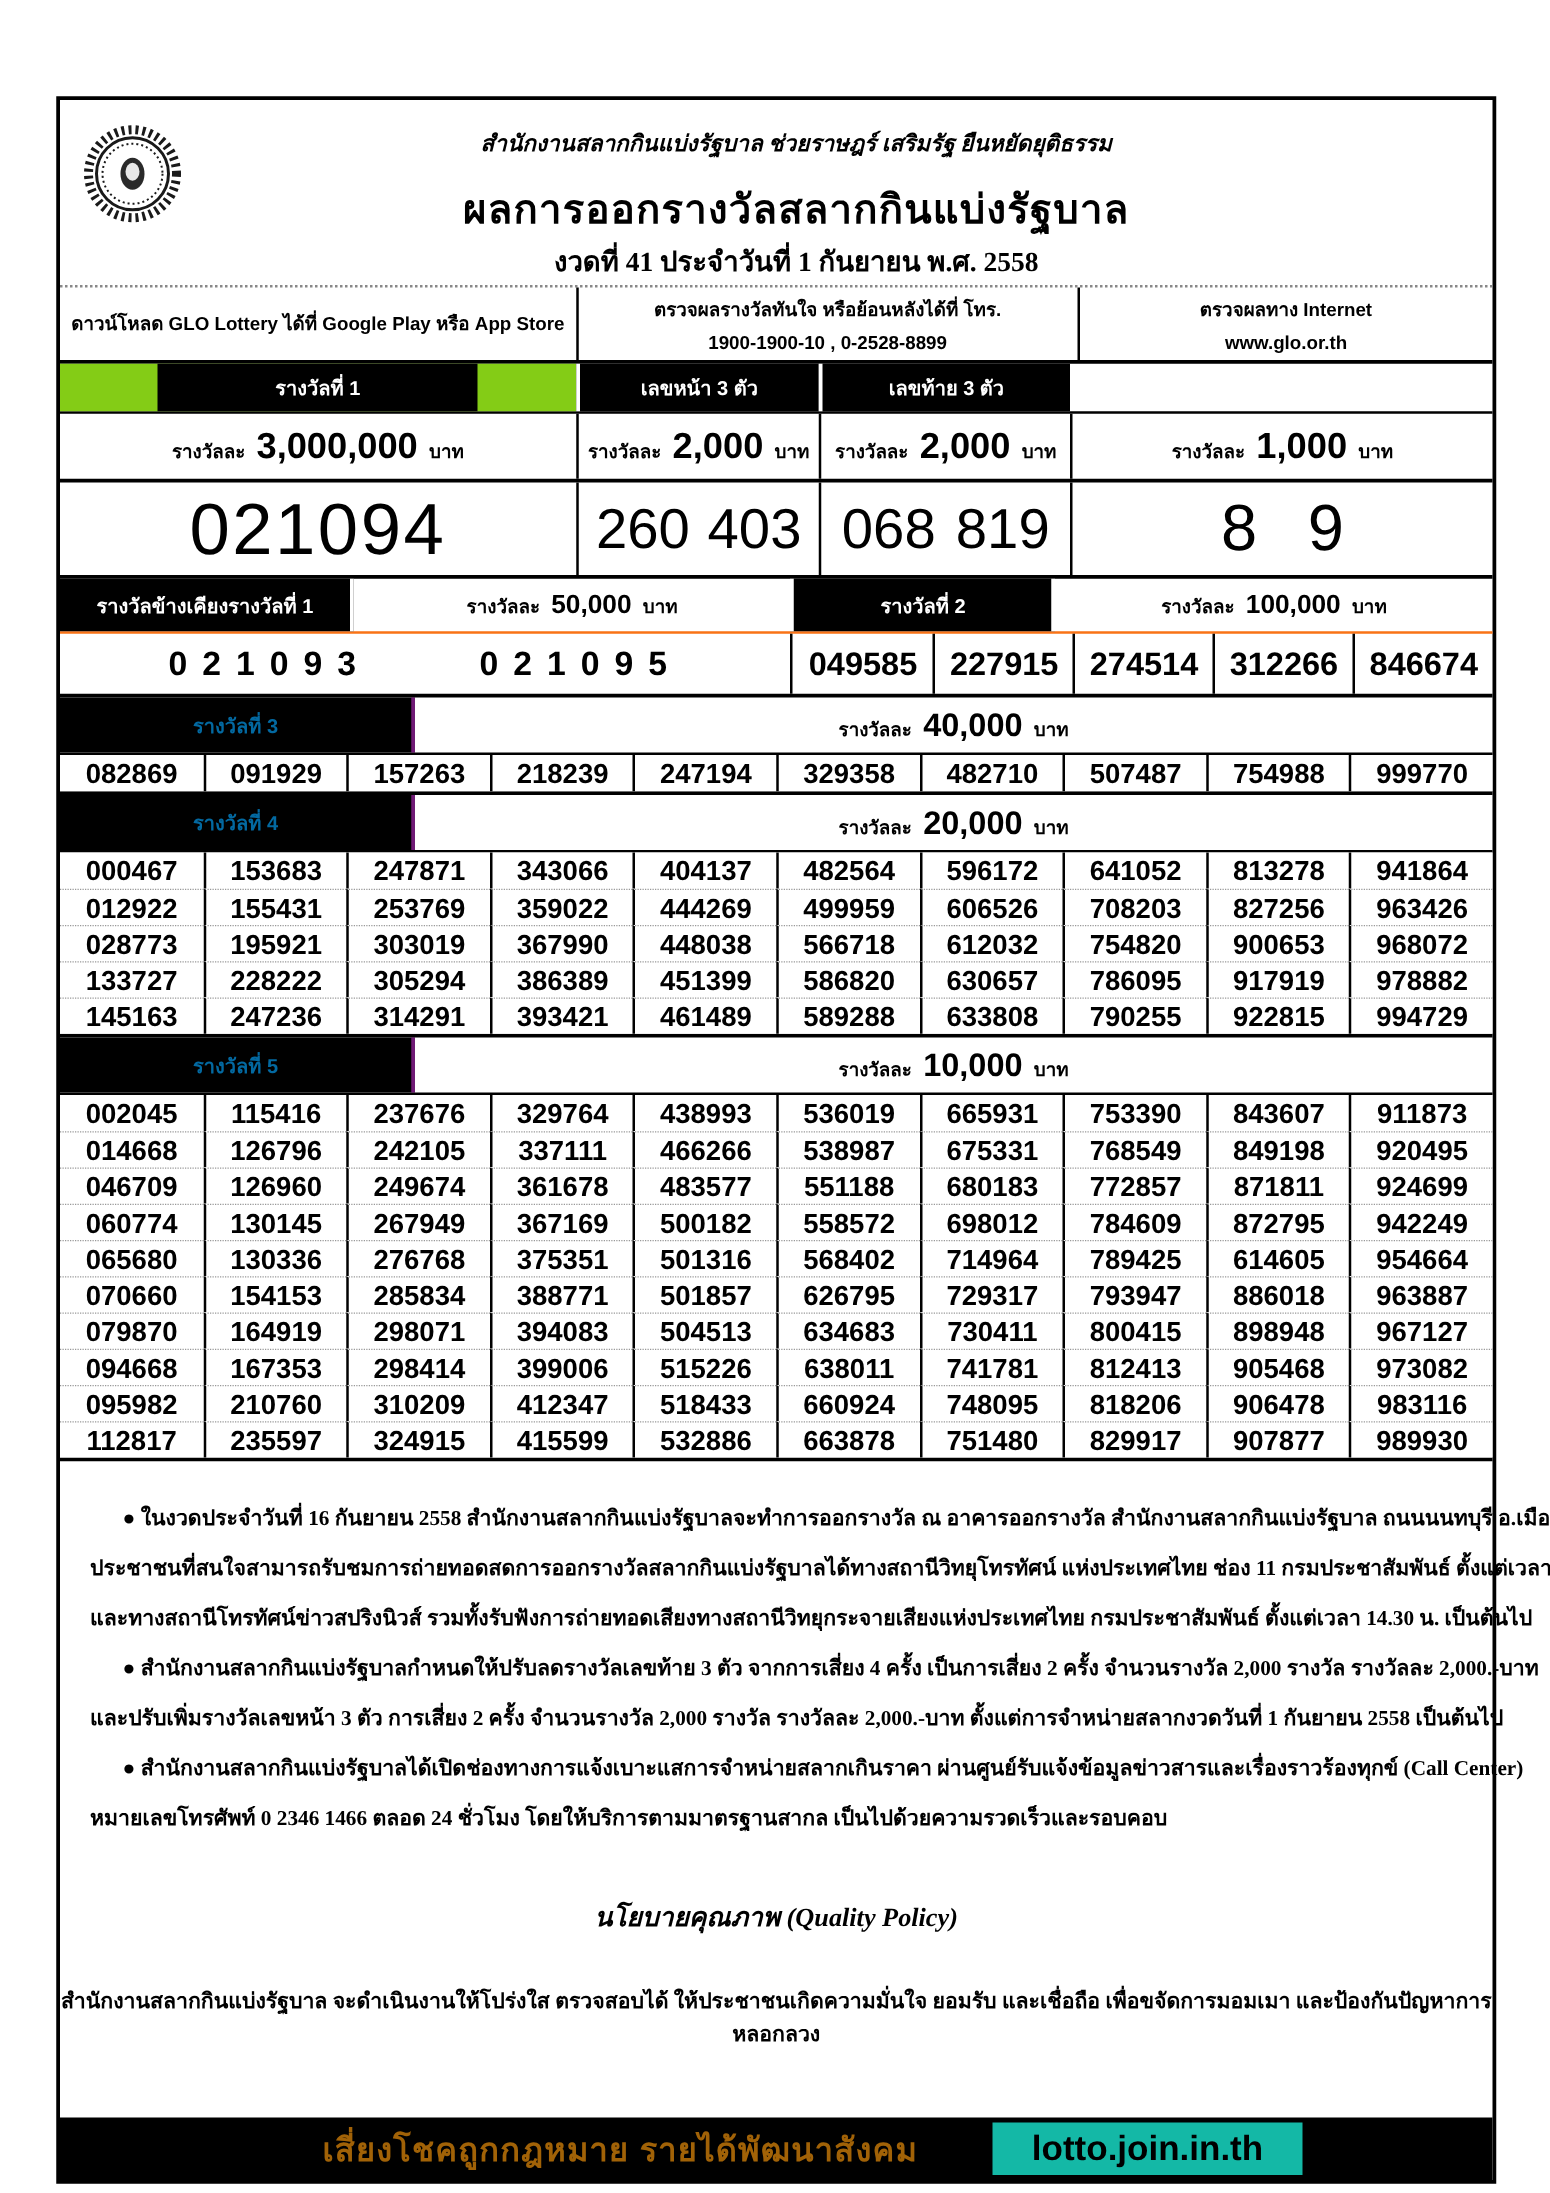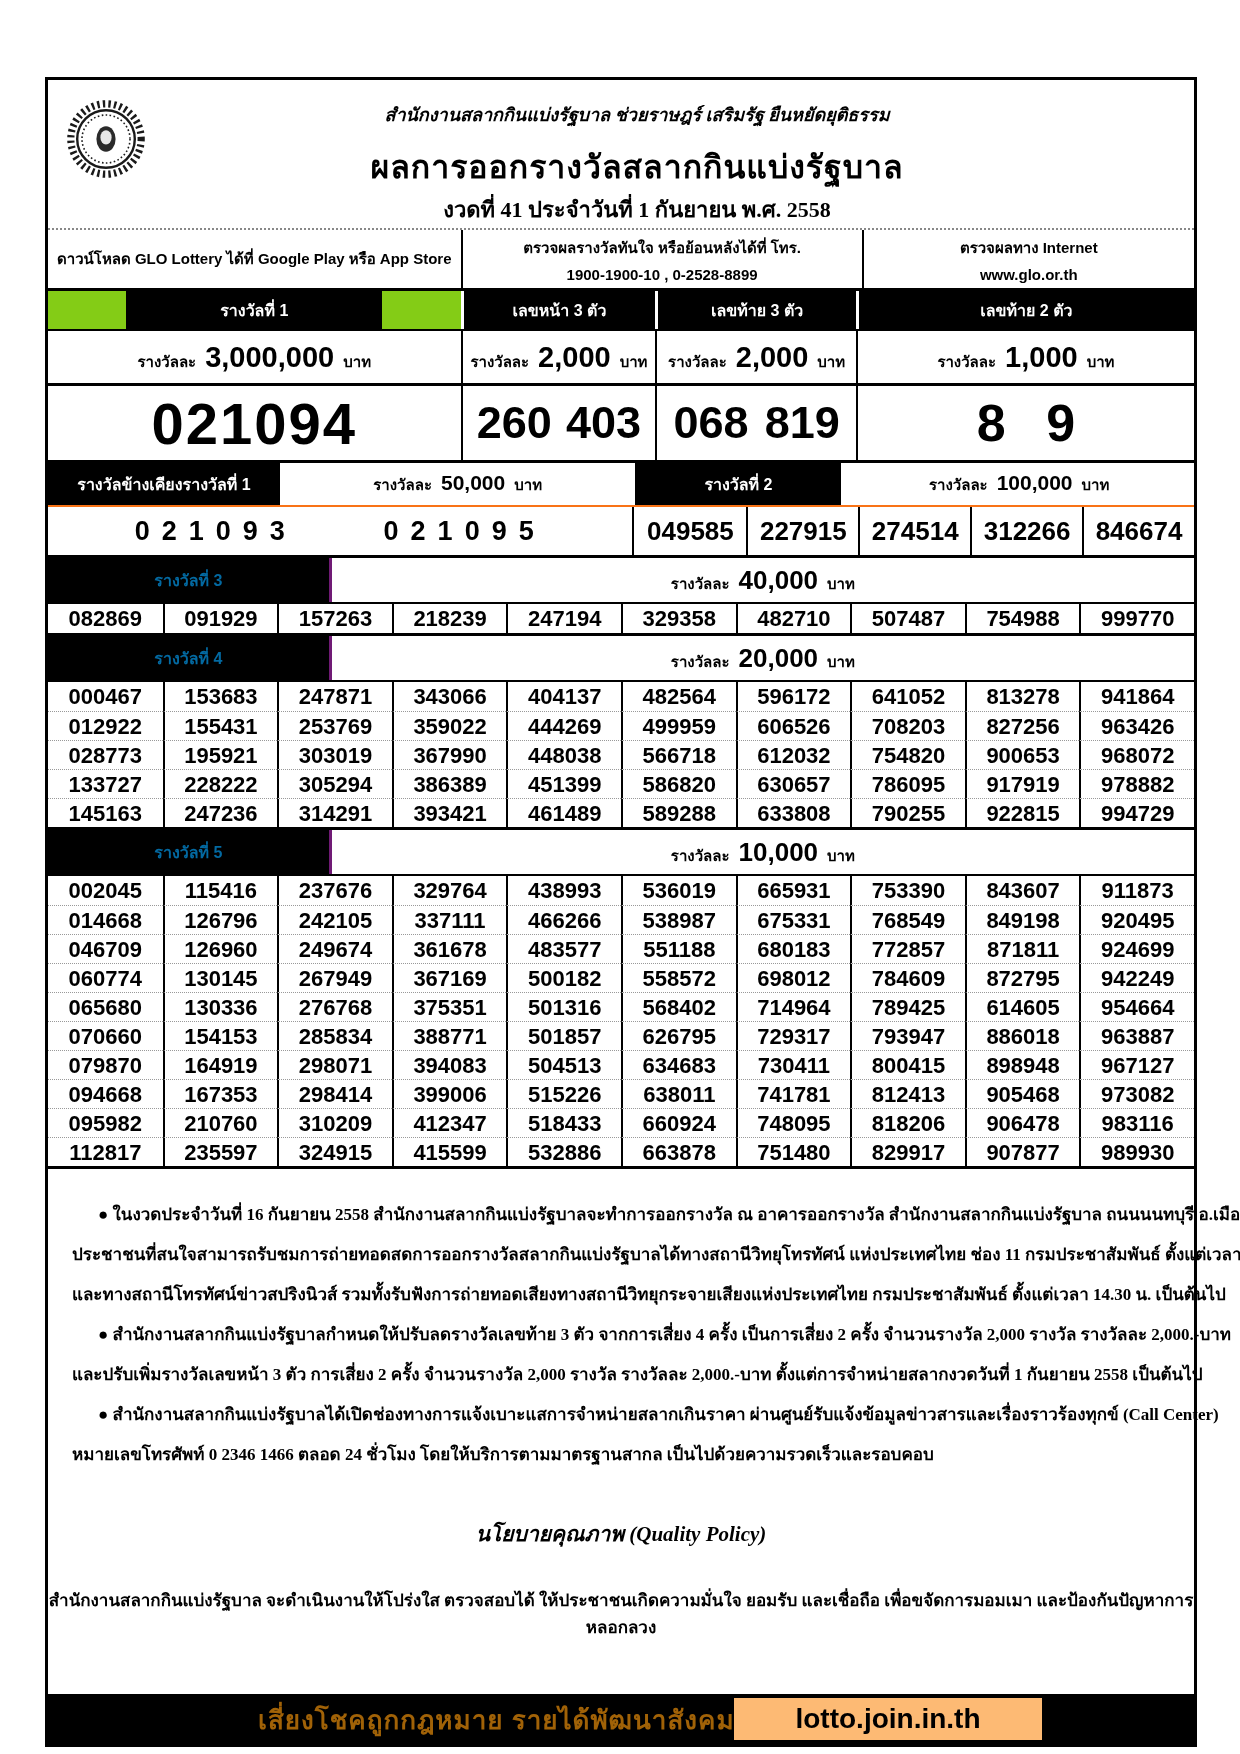--- a/index.html
+++ b/index.html
@@ -37,21 +37,21 @@
                            align-items:center;justify-content:center;font-size:16px;font-weight:bold;}
 
   .tp-amounts{height:52px;border-bottom:3px solid #000;}
   .tp-amounts>div{display:flex;align-items:center;justify-content:center;}
   .tp-amounts .c2,.tp-amounts .c3,.tp-amounts .c4{border-left:2px solid #000;}
   .amount{display:flex;align-items:baseline;gap:9px;font-weight:bold;}
   .amount .pre,.amount .unit{font-size:15px;}
   .amount .val{font-size:29px;}
 
   .tp-nums{height:74px;border-bottom:3px solid #000;}
-  .tp-nums>div{display:flex;align-items:center;justify-content:space-evenly;font-weight:bold;}
+  .tp-nums>div{display:flex;align-items:center;justify-content:space-evenly;font-weight:normal;}
   .tp-nums .c2,.tp-nums .c3,.tp-nums .c4{border-left:2px solid #000;}
   .tp-nums .c1{font-size:58px;letter-spacing:2px;}
   .tp-nums .c2,.tp-nums .c3{font-size:45px;}
   .tp-nums .c4{font-size:52px;word-spacing:26px;}
 
   
   .side-row{display:flex;height:42px;border-bottom:2px solid #f97316;}
   .side-row>div{box-sizing:border-box;display:flex;align-items:center;justify-content:center;}
   .sc-black{background:#000;color:#fff;font-size:16px;font-weight:bold;border-left:3px solid #fff;border-right:3px solid #fff;}
   .sc1{width:20.5%;border-left:none;}
@@ -91,21 +91,21 @@
   .note.indent{text-indent:26px;}
 
   .policy-title{text-align:center;margin-top:42px;font-family:"Liberation Serif",serif;
                 font-weight:bold;font-style:italic;font-size:21px;}
   .policy-text{text-align:center;margin-top:36px;font-family:"Liberation Serif",serif;
                font-weight:bold;font-size:17px;}
 
   
   .bottombar{margin-top:54px;height:50px;background:#000;position:relative;display:flex;align-items:center;}
   .slogan{color:#a16207;font-weight:bold;font-size:26px;margin-left:210px;letter-spacing:1px;}
-  .weblink-box{position:absolute;right:152px;top:4px;bottom:4px;width:308px;background:#fdba74;
+  .weblink-box{position:absolute;right:152px;top:4px;bottom:4px;width:248px;background:#14b8a6;
                display:flex;align-items:center;justify-content:center;font-weight:bold;font-size:28px;}
 </style>
 </head>
 <body>
 
 <div class="doc">
 
   <div class="hdr">
     <svg class="logo" viewBox="0 0 100 100">
       <circle cx="50" cy="50" r="44" fill="none" stroke="#1a1a1a" stroke-width="9" stroke-dasharray="3 4"></circle>
@@ -134,21 +134,20 @@
       <div>www.glo.or.th</div>
     </div>
   </div>
 
   <div class="tp-row tp-labels">
     <div class="c1">
       <div class="blackbox">รางวัลที่ 1</div>
     </div>
     <div class="c2 blackcell">เลขหน้า 3 ตัว</div>
     <div class="c3 blackcell">เลขท้าย 3 ตัว</div>
-    <div class="c4 blackcell">เลขท้าย 2 ตัว</div>
   </div>
 
   <div class="tp-row tp-amounts">
     <div class="c1">
         <span class="amount">
           <span class="pre">รางวัลละ</span>
           <span class="val">3,000,000</span>
           <span class="unit">บาท</span>
         </span>
       </div>

